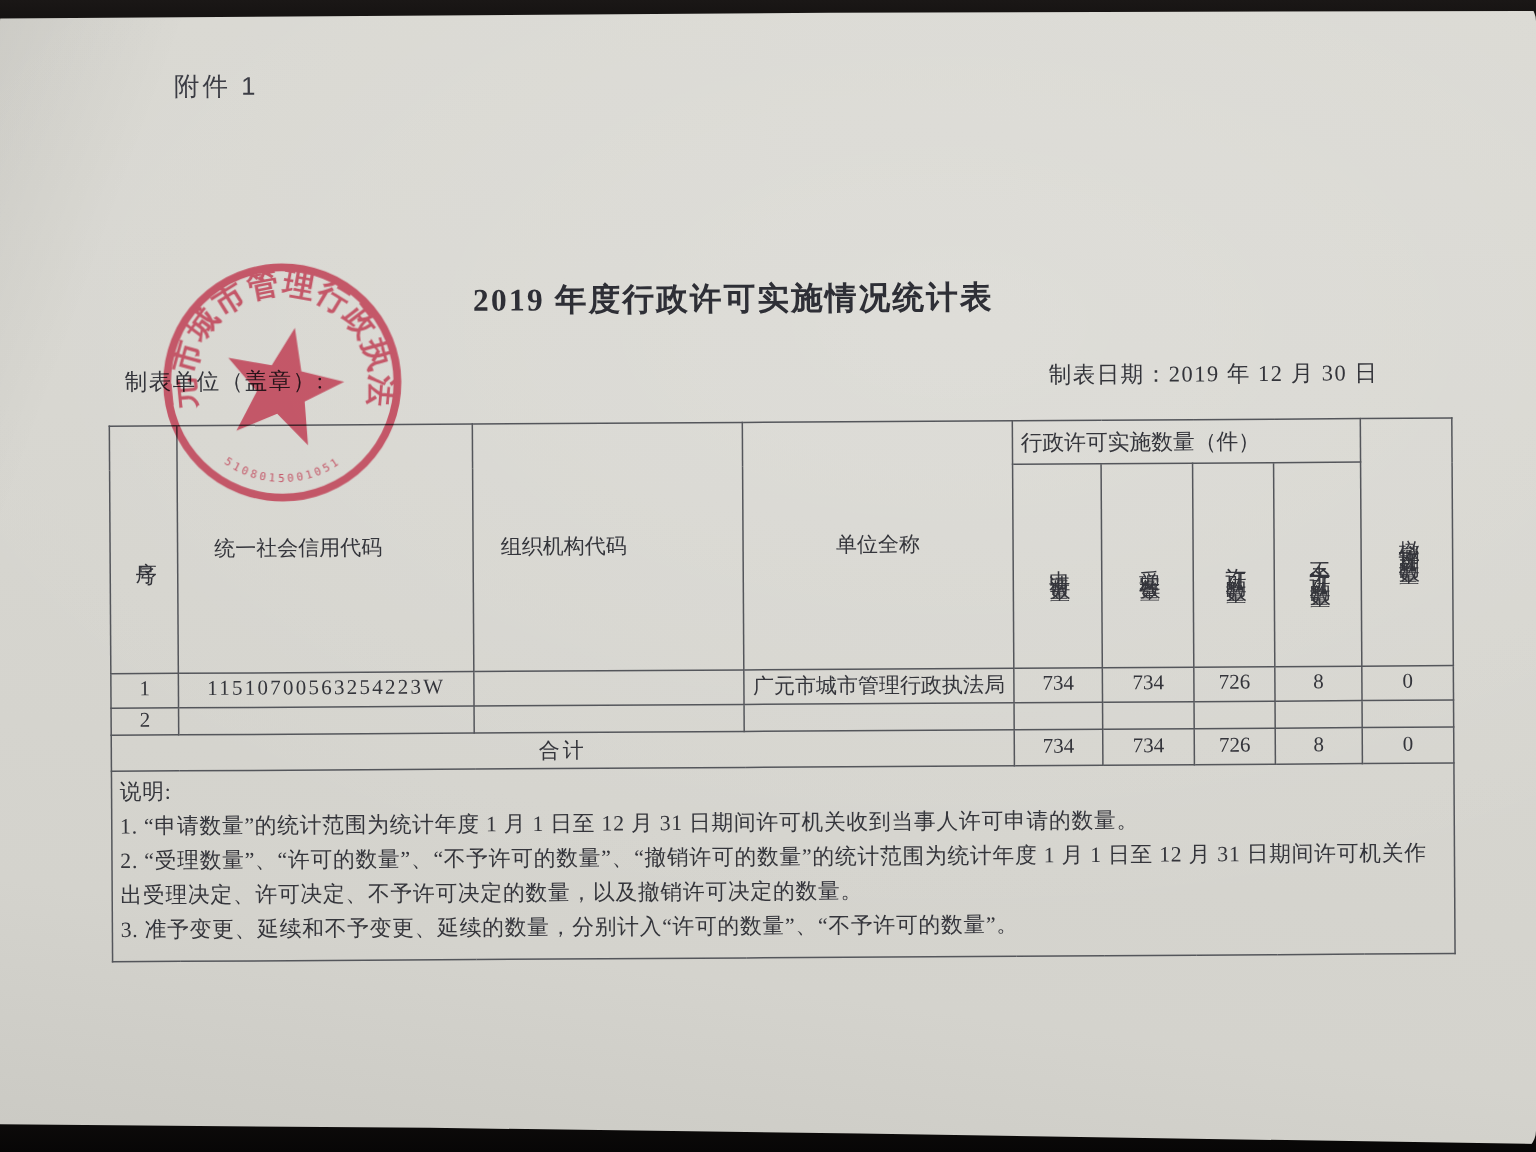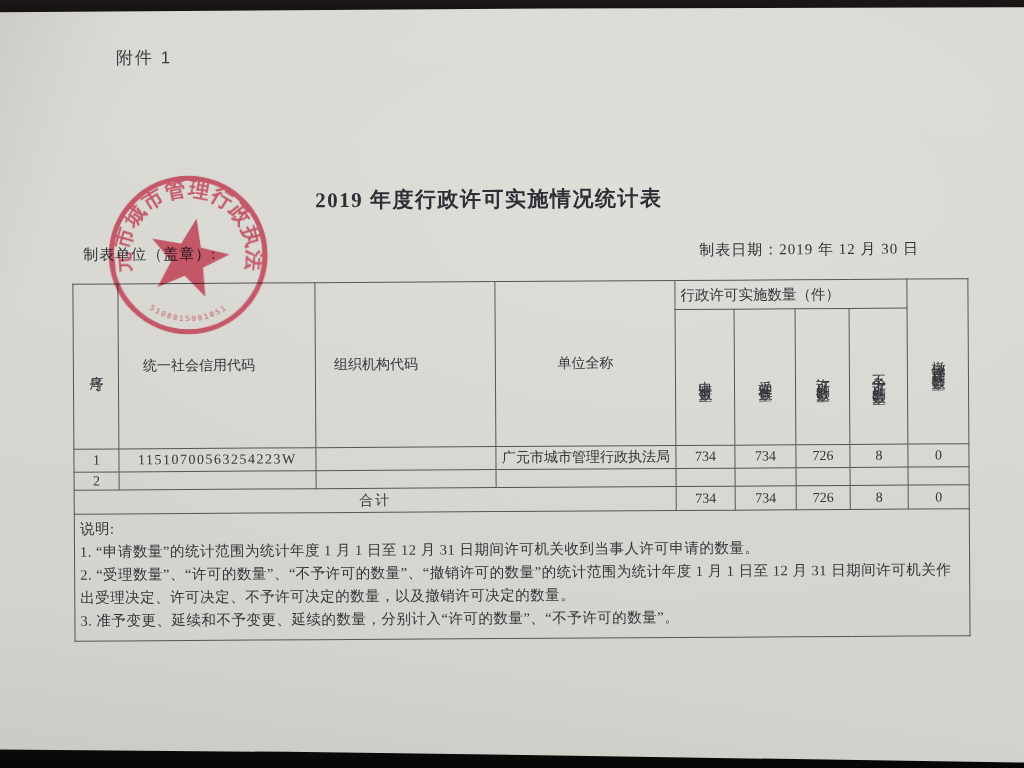--- a/index.html
+++ b/index.html
@@ -11,20 +11,21 @@
     position: relative;
   }
   .photo-frame { position: absolute; inset: 0; background: linear-gradient(180deg, #1a1716 0%, #0e0c0b 4%, #100e0d 96%, #070606 100%); }
   .paper {
     position: absolute; inset: 0;
     clip-path: polygon(0% 1.6%, 54% 1.1%, 100% 0.95%, 100% 99.3%, 56% 98.4%, 28% 97.9%, 0% 97.6%);
     background:
       radial-gradient(120% 90% at 62% 28%, rgba(255,255,255,0.16), rgba(255,255,255,0) 60%),
       linear-gradient(110deg, rgba(0,0,0,0.06) 0%, rgba(0,0,0,0) 10%),
       linear-gradient(188deg, #dad9d3 0%, #d7d6d0 45%, #d4d3cd 80%, #cac9c3 100%);
+    border-radius: 14px;
   }
   .content { position: absolute; inset: 0; transform: rotate(-0.35deg); transform-origin: 50% 50%; }
 
   .attachment { position: absolute; left: 118px; top: 44px; font-size: 17px;
     font-family: "Liberation Sans", "DejaVu Sans", sans-serif; color: #3b3c44; letter-spacing: 2px; }
   .doc-title { position: absolute; left: 0; top: 185px; width: 980px; text-align: center;
     font-size: 21px; font-weight: bold; letter-spacing: 1.5px; color: #2e2f36; }
   .meta-unit { position: absolute; left: 84px; top: 243px; font-size: 15px; letter-spacing: 1px; }
   .meta-date { position: absolute; left: 700px; top: 242px; font-size: 15px; letter-spacing: 1px; }
 

